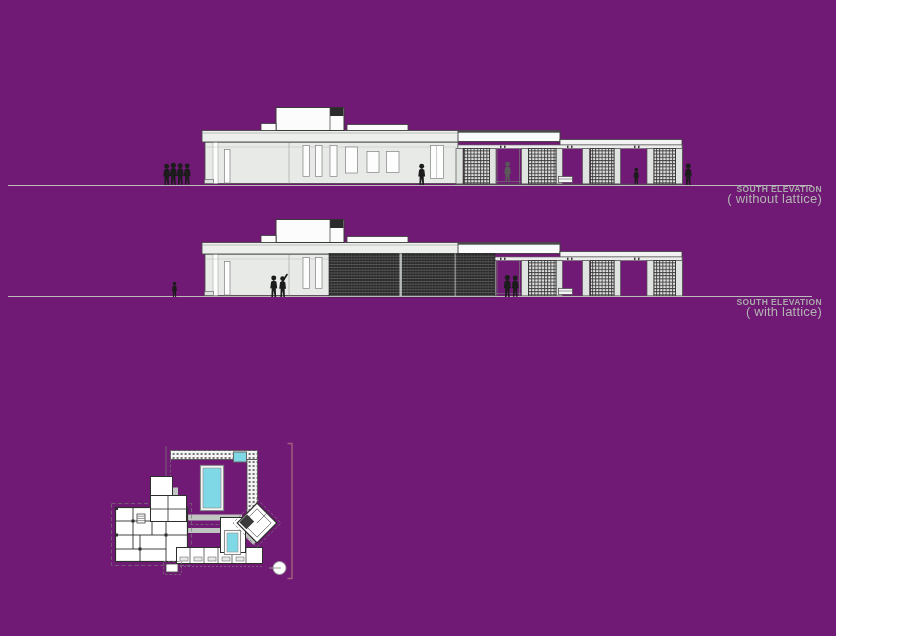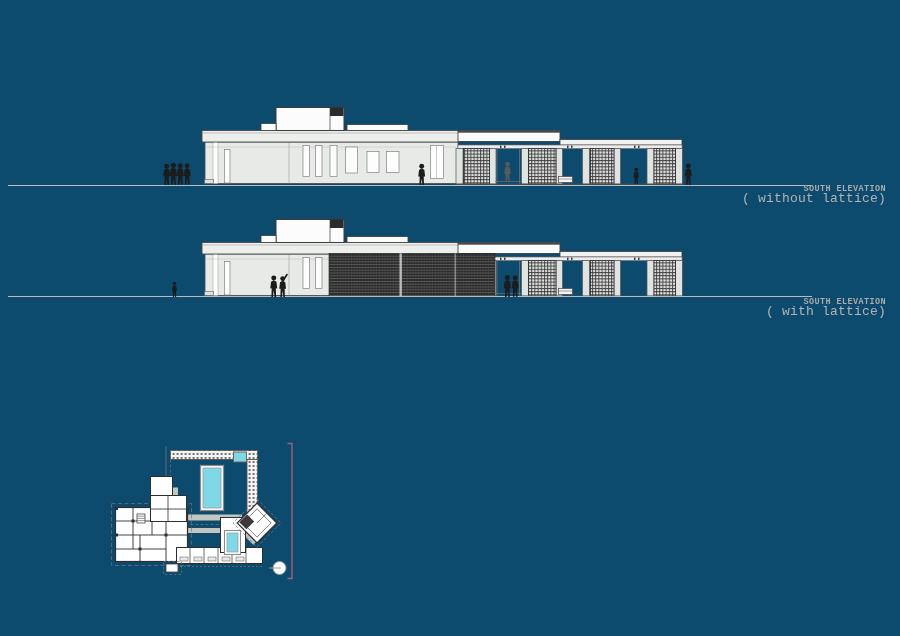--- a/index.html
+++ b/index.html
@@ -1,17 +1,17 @@
 <!DOCTYPE html>
 <html><head>
 <meta charset="utf-8">
 <style>
   html,body{margin:0;padding:0;background:#ffffff;}
-  .sheet{position:relative;width:900px;height:636px;background:#0c4a6e;overflow:hidden;
-         font-family:Liberation Mono, monospace;}
+  .sheet{position:relative;width:836px;height:636px;background:#701a75;overflow:hidden;
+         font-family:Liberation Sans, sans-serif;}
   .sheet svg{position:absolute;left:0;top:0;}
   .el-label{position:absolute;right:14px;width:160px;text-align:right;color:#a9a9a9;}
   .lbl-title{font-size:8.5px;font-weight:700;letter-spacing:.4px;line-height:10px;}
   .lbl-sub{font-size:13px;font-weight:400;letter-spacing:.2px;line-height:10px;color:#b3b3b3;}
   .label1{top:184px;}
   .label2{top:297px;}
 </style>
 </head>
 <body>
 

